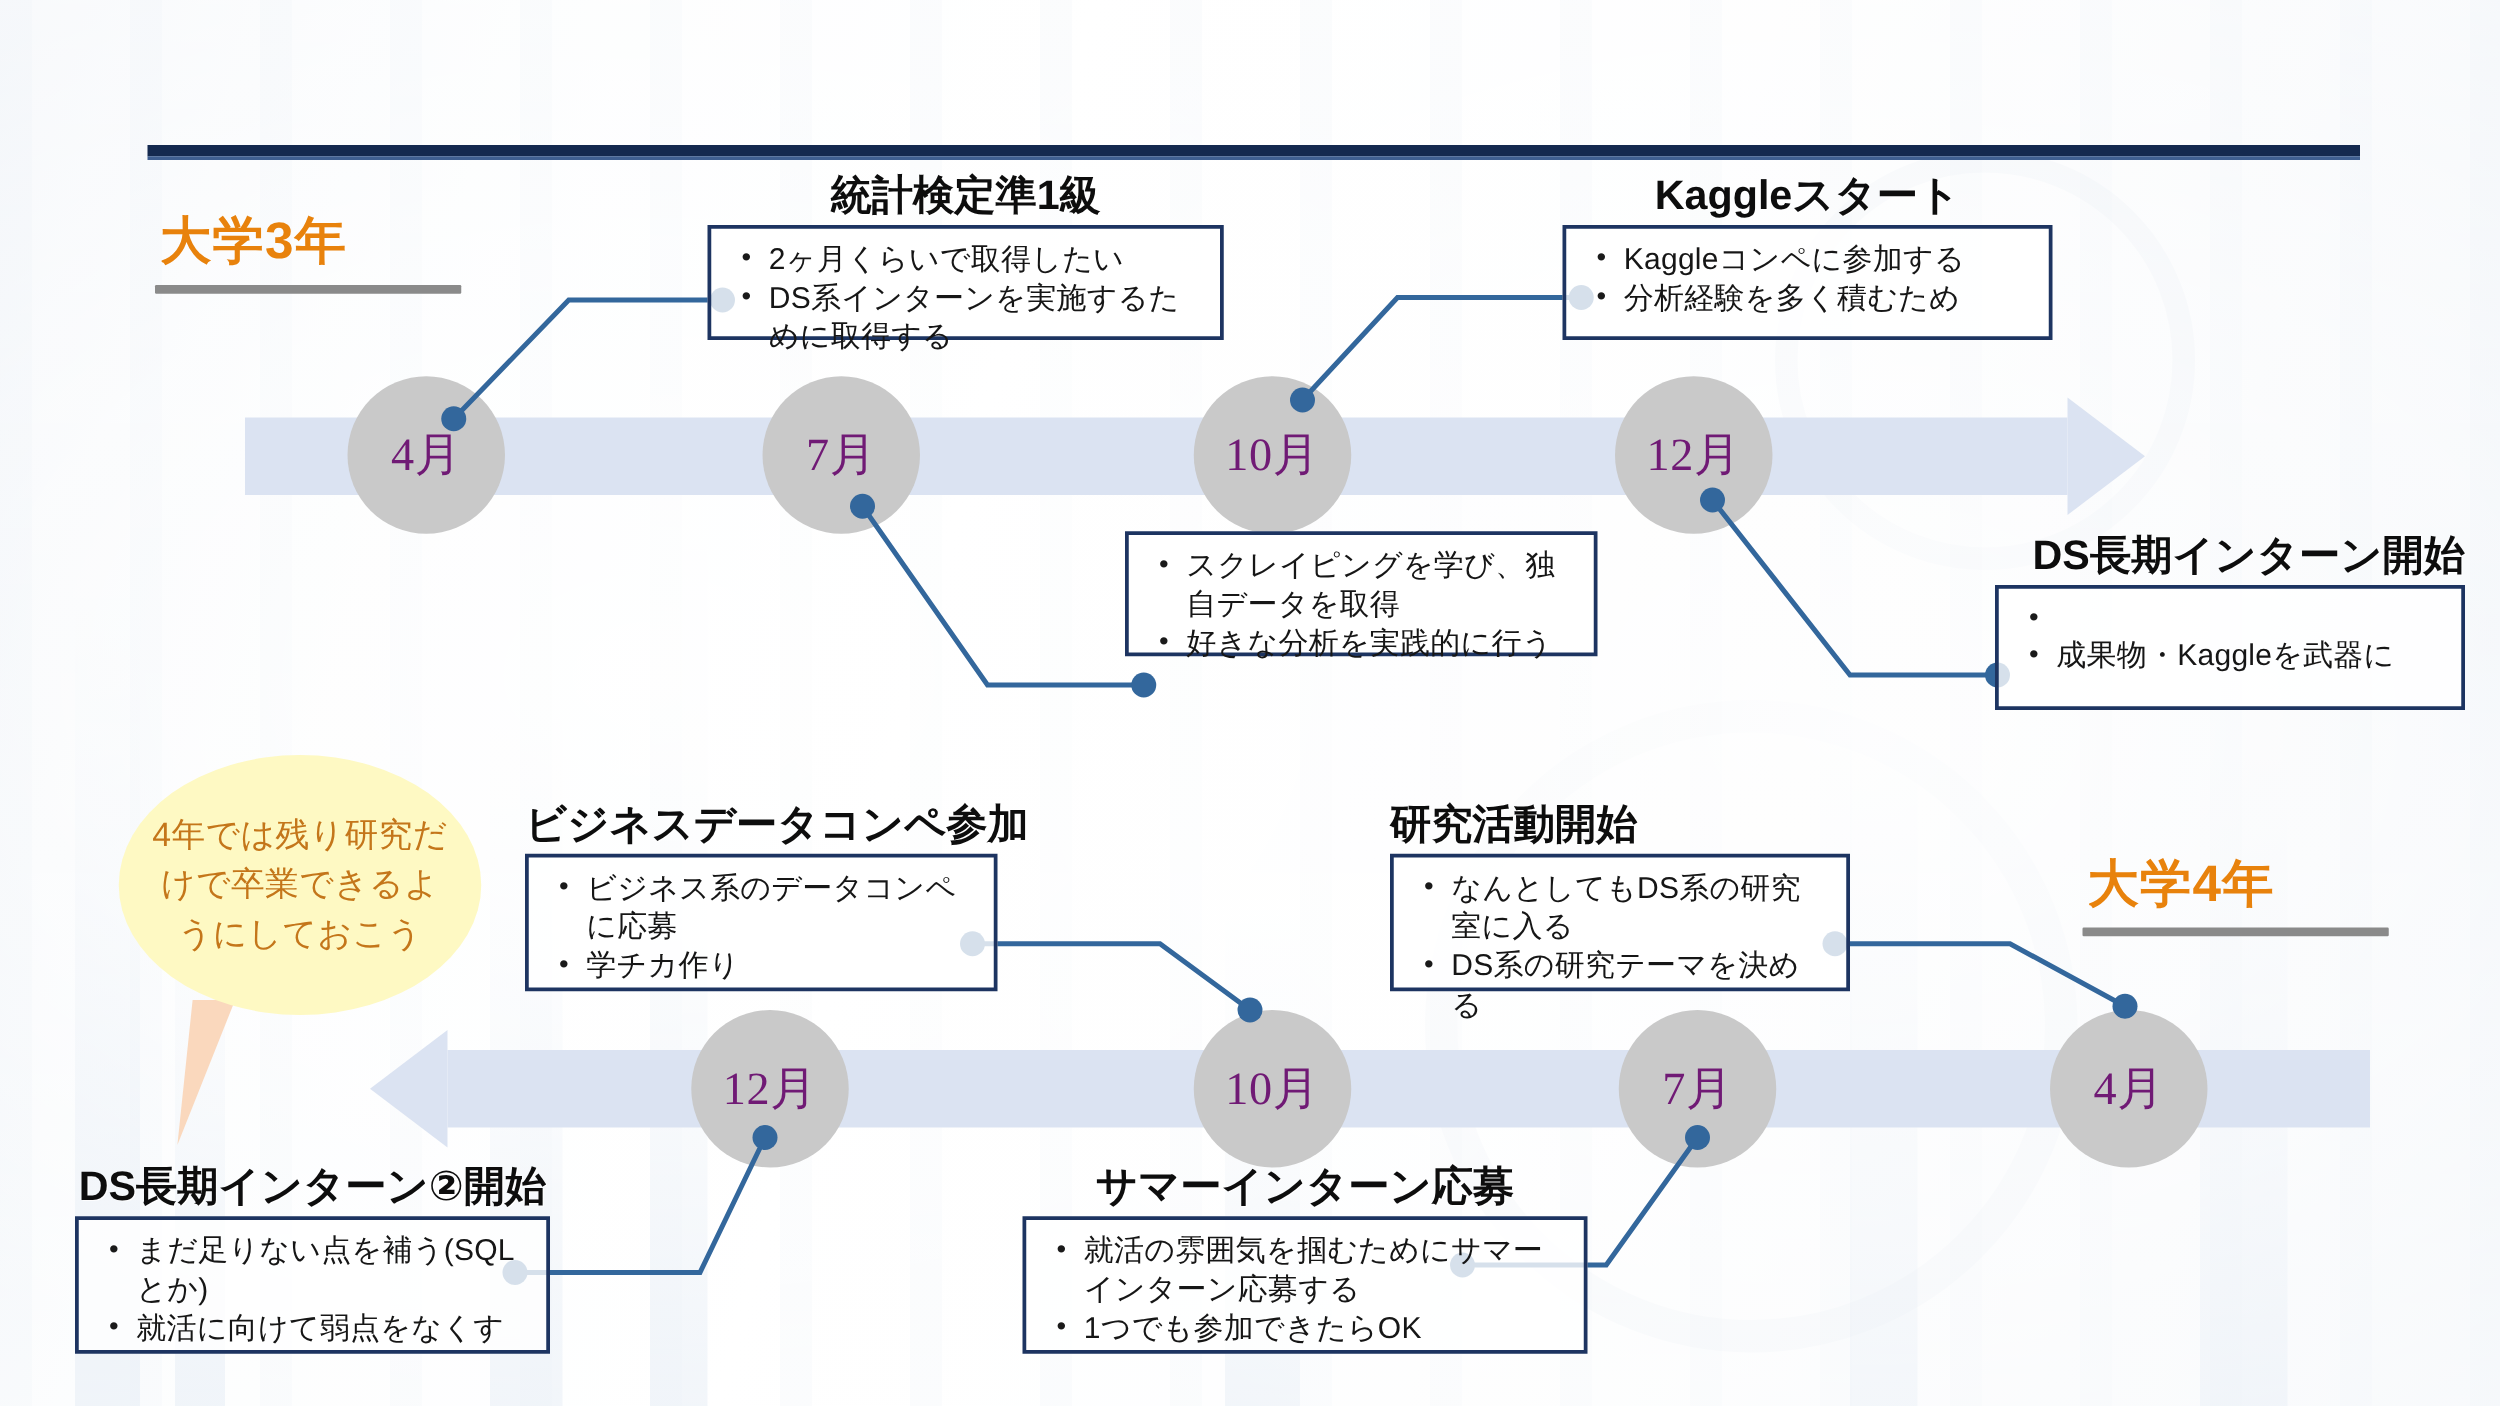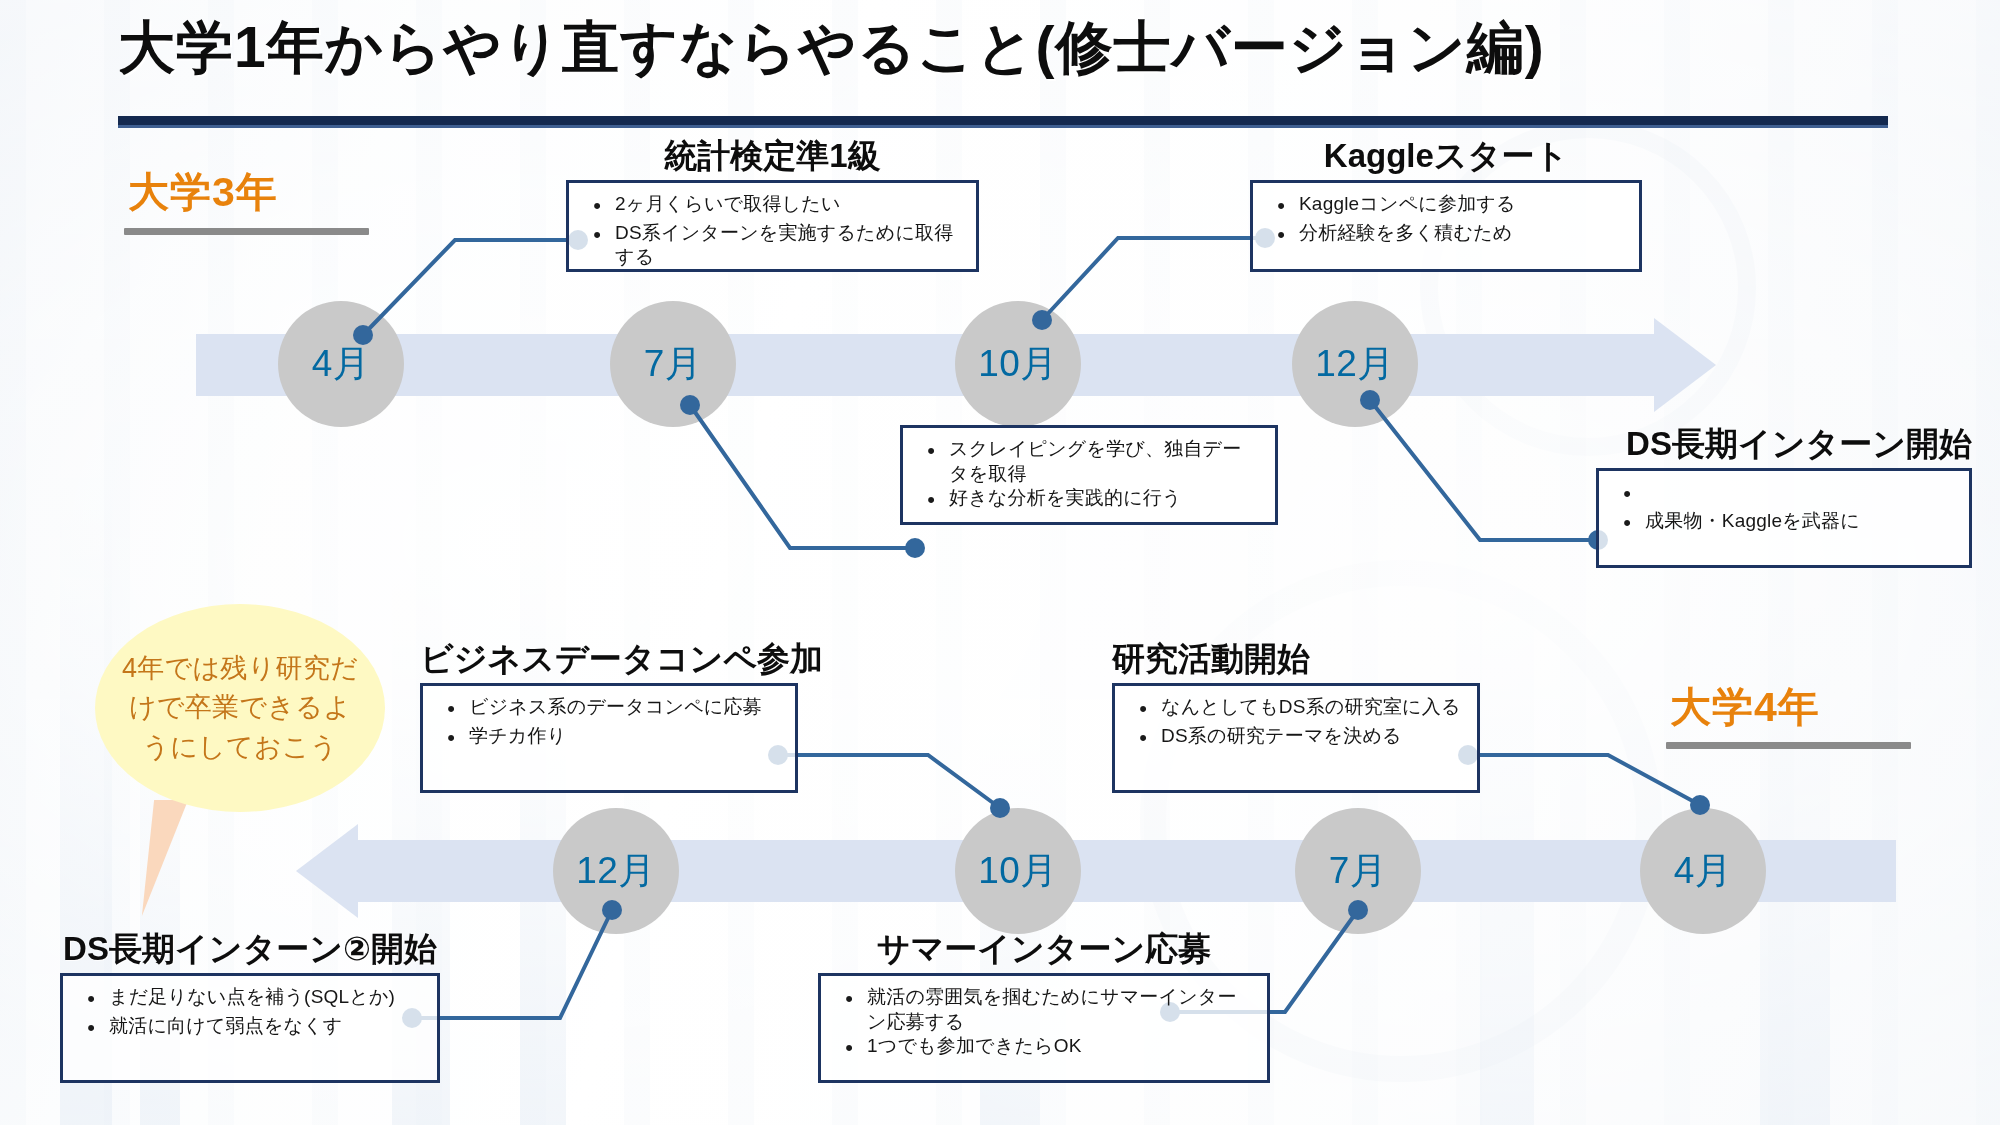--- a/index.html
+++ b/index.html
@@ -63,41 +63,41 @@
   .arrow-row{position:absolute;height:62px;}
   .arrow-body{position:absolute;top:0;height:62px;background:#dbe3f2;}
   .arrow-head{position:absolute;top:-16px;width:0;height:0;border-top:47px solid transparent;border-bottom:47px solid transparent;}
   .arrow-head.right{border-left:62px solid #dbe3f2;}
   .arrow-head.left{border-right:62px solid #dbe3f2;}
 
   
   .node{
     position:absolute;width:126px;height:126px;border-radius:50%;
     background:#c9c9c9;display:flex;align-items:center;justify-content:center;
-    color:#0369a1;font-size:37px;font-weight:400;letter-spacing:.5px;
+    color:#701a75;font-size:37px;font-weight:400;letter-spacing:.5px;font-family:Liberation Serif, serif;
   }
 
   
   .callout{position:absolute;}
   .callout-title{
     font-size:33px;font-weight:700;color:#0d0d0d;white-space:nowrap;
     line-height:1.15;margin-bottom:5px;
     text-shadow:1px 1px 0 rgba(255,255,255,.8);
   }
   .callout-title.ctr{text-align:center;}
   .callout-title.rgt{text-align:right;}
   .callout-box{
     border:3px solid #1d3461;background:rgba(255,255,255,.80);
     padding:9px 14px 11px 10px;box-sizing:border-box;
   }
   .bullet-row{display:flex;align-items:flex-start;line-height:1.30;}
   .bullet-dot{
     flex:0 0 auto;width:36px;text-align:center;font-size:22px;color:#1a1a1a;line-height:1.30;
   }
-  .bullet-text{font-size:19px;color:#161616;letter-spacing:.2px;}
+  .bullet-text{font-size:24px;color:#161616;letter-spacing:.2px;}
 
   
   .conn{position:absolute;pointer-events:none;}
   .conn path{fill:none;stroke:#33679c;stroke-width:4;}
   .conn circle{fill:#33679c;}
 
   
   .bubble{
     position:absolute;left:95px;top:604px;width:290px;height:208px;
     background:#fef9c3;border-radius:50%/50%;
@@ -125,23 +125,20 @@
   <div class="bg-col" style="left:392px;width:58px;height:560px;"></div>
   <div class="bg-col" style="left:520px;width:46px;height:700px;"></div>
   <div class="bg-col" style="left:980px;width:60px;height:420px;"></div>
   <div class="bg-col" style="left:1480px;width:54px;height:600px;"></div>
   <div class="bg-col" style="left:1760px;width:70px;height:520px;"></div>
   <div class="bg-circle" style="left:1140px;top:560px;width:470px;height:470px;"></div>
   <div class="bg-circle" style="left:1420px;top:120px;width:300px;height:300px;border-width:18px;"></div>
   <div class="bg-layer bg-wash"></div>
   <div class="bg-layer bg-soft"></div>
 
-  <div class="title-wrap">
-    <div class="slide-title">大学1年からやり直すならやること(修士バージョン編)</div>
-  </div>
   <div class="title-rule"></div>
 
   <div class="year-label" style="left:128px;top:165px;">大学3年</div>
   <div class="year-rule" style="left:124px;top:228px;width:245px;"></div>
 
   <div class="year-label" style="left:1670px;top:680px;">大学4年</div>
   <div class="year-rule" style="left:1666px;top:742px;width:245px;"></div>
 
   <div class="arrow-row" style="left:196px;top:334px;width:1520px;">
     <div class="arrow-body" style="left:0;width:1458px;"></div>

